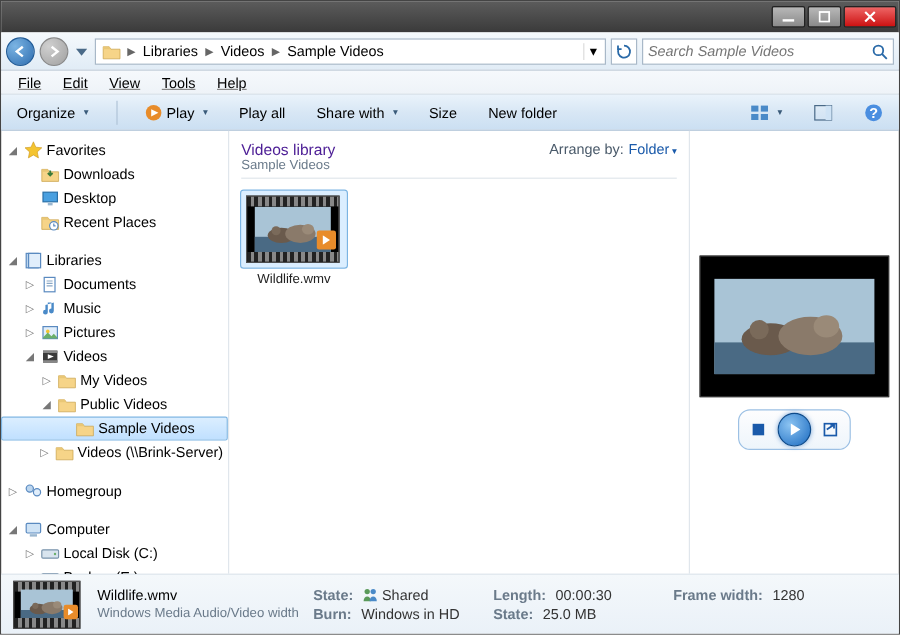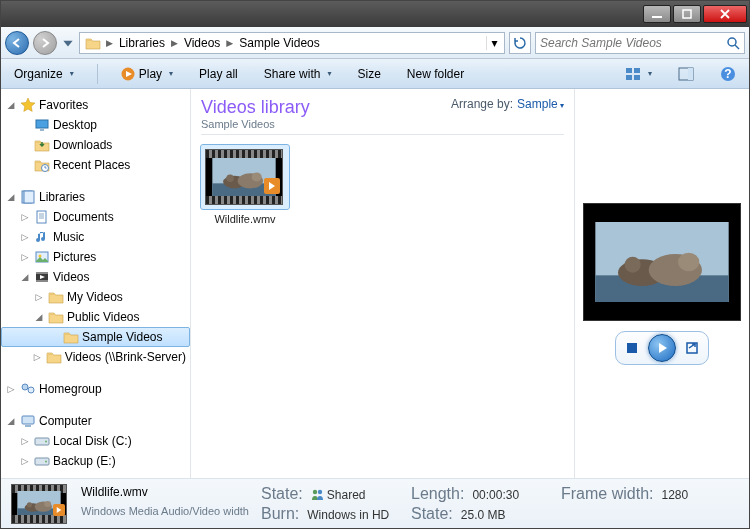--- a/index.html
+++ b/index.html
@@ -46,21 +46,21 @@
   .tree-group { margin-bottom:12px; }
   .tree-row { display:flex; align-items:center; height:20px; padding:0 4px; cursor:pointer; white-space:nowrap; }
   .tree-row.selected { background:linear-gradient(#dbeeff,#c0e0ff); border:1px solid #7bb4e3; border-radius:2px; height:20px; }
   .expander { width:12px; text-align:center; color:#777; font-size:9px; cursor:pointer; }
   .expander.blank { color:transparent; }
   .tree-icon { width:16px; height:16px; margin:0 3px; display:flex; align-items:center; justify-content:center; }
   .indent { display:inline-block; }
 
   .main { flex:1; display:flex; flex-direction:column; padding:8px 10px; min-width:0; }
   .lib-header { display:flex; align-items:flex-start; justify-content:space-between; padding-bottom:4px; border-bottom:1px solid #e0e6ec; margin-bottom:10px; }
-  .lib-title { color:#8b5cf6; font-size:18px; }
+  .lib-title { color:#4c1d95; font-size:13px; }
   .lib-sub { color:#6a7a8a; font-size:11px; }
   .arrange { color:#4a5a6a; font-size:11px; display:flex; align-items:center; gap:4px; }
   .arrange-val { color:#1a5aaa; cursor:pointer; }
   .arrange-val::after { content:" ▾"; font-size:8px; }
 
   .items-area { flex:1; display:flex; align-content:flex-start; flex-wrap:wrap; gap:10px; }
   .video-item { width:88px; text-align:center; cursor:pointer; }
   .video-item.selected .thumb-wrap { outline:1px solid #7bb4e3; background:#dbeeff; }
   .thumb-wrap { padding:4px; border-radius:2px; }
   .thumb { width:78px; height:56px; background:#000; border:1px solid #555; position:relative; display:flex; align-items:center; justify-content:center; }
@@ -74,21 +74,21 @@
   .preview-media { width:158px; height:118px; background:#000; border:1px solid #333; position:relative; display:flex; align-items:center; justify-content:center; }
   .preview-controls { display:flex; align-items:center; gap:8px; border:1px solid #9cc0e4; border-radius:10px; padding:2px 8px; background:linear-gradient(#fdfdfe,#eef5fb); }
   .pc-btn { width:16px; height:16px; cursor:pointer; display:flex; align-items:center; justify-content:center; color:#1a5aaa; }
   .pc-play { width:28px; height:28px; border-radius:50%; background:radial-gradient(circle at 35% 35%, #8cc4f2, #1a6ac0); border:1px solid #0d4a8a; display:flex; align-items:center; justify-content:center; cursor:pointer; box-shadow:0 0 4px rgba(40,110,190,.6); }
 
   .details-pane { height:50px; border-top:1px solid #dbe4ec; background:linear-gradient(#f4f8fb,#eaf1f8); display:flex; align-items:center; padding:4px 10px; gap:14px; }
   .details-thumb { width:56px; height:40px; background:#000; border:1px solid #555; position:relative; }
   .details-cols { flex:1; display:grid; grid-template-columns: 170px 140px 140px 140px; column-gap:10px; row-gap:2px; }
   .dp-name { font-size:12px; color:#000; }
   .dp-sub  { font-size:11px; color:#6a7a8a; }
-  .dp-lbl { color:#6a7a8a; font-size:16px; padding-right:4px; display:inline-block; width:52px; }
+  .dp-lbl { color:#6a7a8a; font-size:12px; padding-right:4px; display:inline-block; width:52px;font-weight:bold; }
   .dp-row { font-size:11px; color:#333; white-space:nowrap; }
   .dp-row .dp-lbl { width:auto; margin-right:4px; }
   .shared-icon { display:inline-block; width:14px; height:12px; vertical-align:-2px; margin-right:2px;}
 
   
   svg { display:block; }
 
   
   .seals { width:100%; height:100%; }
 </style>
@@ -230,20 +230,27 @@
       </div>
     <div class="search-box">
       <input placeholder="Search Sample Videos" style="">
       <svg class="mag" viewBox="0 0 14 14">
           <circle cx="6" cy="6" r="4" fill="none" stroke="#2a6aa8" stroke-width="1.5"></circle>
           <path d="M9 9 l4 4" stroke="#2a6aa8" stroke-width="1.5"></path>
         </svg>
     </div>
   </div>
 
+  <div class="menu-bar">
+    <div class="menu-item"><span>File</span></div>
+    <div class="menu-item"><span>Edit</span></div>
+    <div class="menu-item"><span>View</span></div>
+    <div class="menu-item"><span>Tools</span></div>
+    <div class="menu-item"><span>Help</span></div>
+  </div>
 
   <div class="toolbar">
     <div class="tool-btn tool-drop">
         <span>Organize</span>
       </div>
     <div class="tool-sep"></div>
     <div class="tool-btn tool-drop">
       <svg class="play-icon" viewBox="0 0 14 14">
           <circle cx="7" cy="7" r="6.5" fill="#e88c2a"></circle>
           <path d="M5 4 l6 3 -6 3 z" fill="#fff"></path>
@@ -297,34 +304,34 @@
                 <use href="#star"></use>
               </svg>
             </span>
           <span>Favorites</span>
         </div>
         <div class="tree-row">
             <span class="indent" style="width:14px"></span>
             <span class="expander blank">▷</span>
             <span class="tree-icon">
               <svg width="16" height="16">
+                <use href="#downloads"></use>
+              </svg>
+            </span>
+            <span>Downloads</span>
+          </div>
+        <div class="tree-row">
+            <span class="indent" style="width:14px"></span>
+            <span class="expander blank">▷</span>
+            <span class="tree-icon">
+              <svg width="16" height="16">
                 <use href="#desktop"></use>
               </svg>
             </span>
             <span>Desktop</span>
-          </div>
-        <div class="tree-row">
-            <span class="indent" style="width:14px"></span>
-            <span class="expander blank">▷</span>
-            <span class="tree-icon">
-              <svg width="16" height="16">
-                <use href="#downloads"></use>
-              </svg>
-            </span>
-            <span>Downloads</span>
           </div>
         <div class="tree-row">
             <span class="indent" style="width:14px"></span>
             <span class="expander blank">▷</span>
             <span class="tree-icon">
               <svg width="16" height="16">
                 <use href="#recent"></use>
               </svg>
             </span>
             <span>Recent Places</span>
@@ -471,21 +478,21 @@
     </div>
 
     <div class="main">
       <div class="lib-header">
         <div>
           <div class="lib-title">Videos library</div>
           <div class="lib-sub">Sample Videos</div>
         </div>
         <div class="arrange">
           <span>Arrange by:</span>
-          <span class="arrange-val">Sample</span>
+          <span class="arrange-val">Folder</span>
         </div>
       </div>
 
       <div class="items-area">
         <div class="video-item selected">
           <div class="thumb-wrap">
             <div class="thumb">
               <div class="sprocket top"></div>
               <div class="thumb-img">
                   <svg class="seals">

